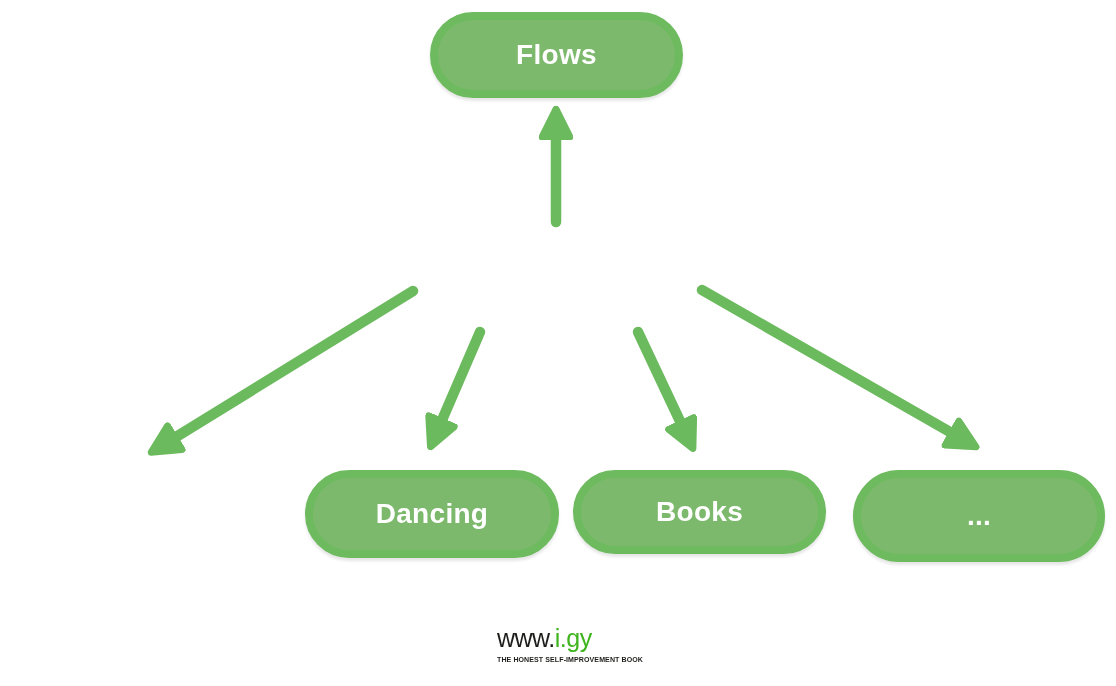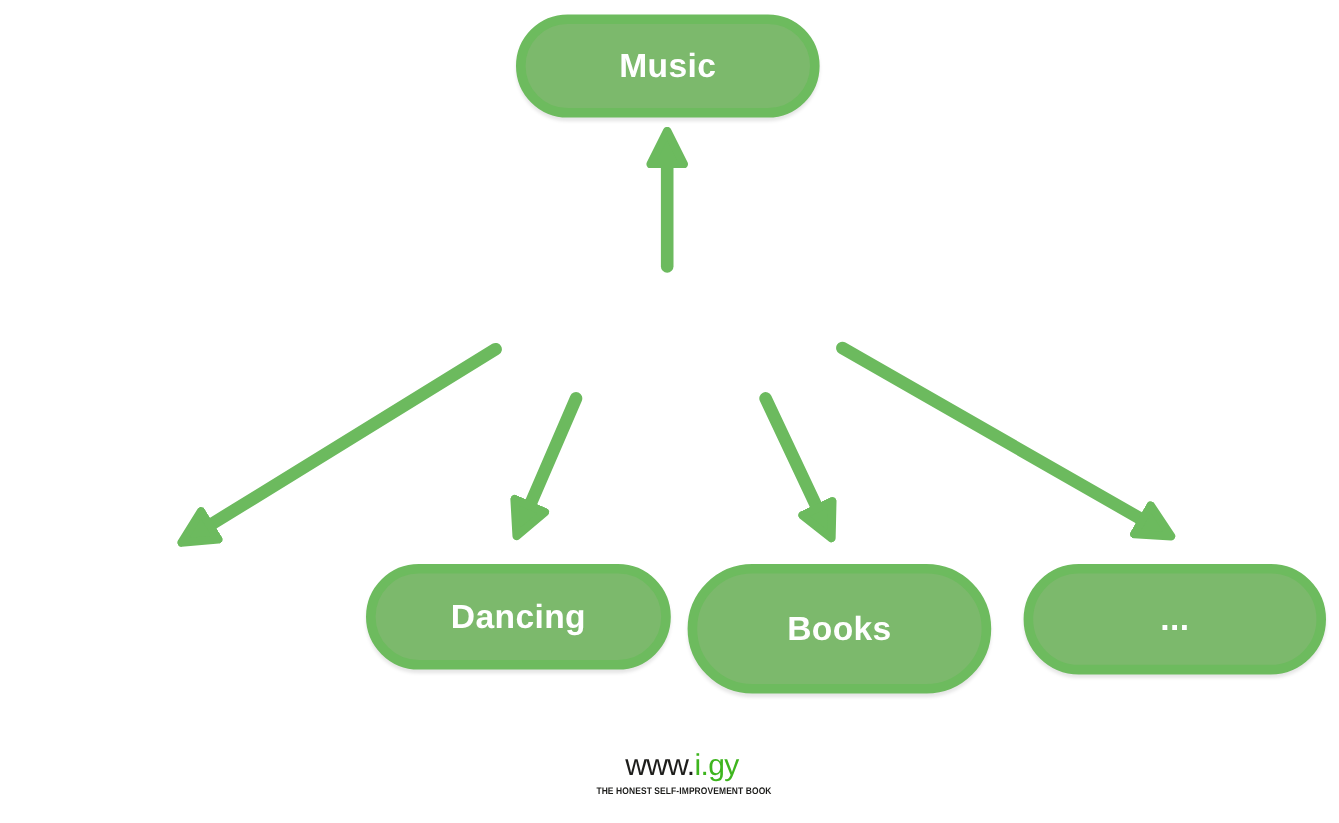--- a/index.html
+++ b/index.html
@@ -27,26 +27,26 @@
     border-radius: 999px;
     color: var(--node-text);
     font-size: 28px; font-weight: bold; letter-spacing: 0.3px;
     box-shadow: 0 3px 3px rgba(0,0,0,0.10);
     text-align: center;
   }
   .node-flows   { left: 430px; top: 12px;  width: 253px; height: 86px; }
   .node-center  { left: 432px; top: 227px; width: 251px; height: 91px; }
   .node-music   { left: 6px;   top: 470px; width: 252px; height: 92px; }
   .node-dancing { left: 305px; top: 470px; width: 254px; height: 88px; }
-  .node-books   { left: 573px; top: 470px; width: 253px; height: 108px; }
+  .node-books   { left: 573px; top: 470px; width: 253px; height: 84px; }
   .node-more    { left: 853px; top: 470px; width: 252px; height: 92px; }
   .arrow-line { stroke: var(--arrow); stroke-width: 10.5; stroke-linecap: round; }
   .arrow-head-path { fill: var(--arrow); stroke: var(--arrow); stroke-width: 2; stroke-linejoin: round; }
   .footer { position: absolute; left: 497px; top: 625px; }
-  .logo-line { font-size: 25px; letter-spacing: -0.5px; color: var(--logo-dark); line-height: 1.1; margin-left: 24px; }
+  .logo-line { font-size: 25px; letter-spacing: -0.5px; color: var(--logo-dark); line-height: 1.1; }
   .logo-line .green-part { color: var(--logo-green); }
   .tagline {
     margin-top: 2px;
     font-size: 8px; font-weight: bold; color: var(--logo-dark);
     letter-spacing: 0.1px; white-space: nowrap;
     transform: scaleX(0.88); transform-origin: left center;
   }
 </style>
 </head>
 <body>
@@ -60,21 +60,21 @@
       </marker>
     </defs>
     <line class="arrow-line" x1="556" y1="222" x2="556" y2="123" marker-end="url(#ah)"></line>
     <line class="arrow-line" x1="413" y1="291" x2="163" y2="445" marker-end="url(#ah)"></line>
     <line class="arrow-line" x1="480" y1="332" x2="436" y2="434" marker-end="url(#ah)"></line>
     <line class="arrow-line" x1="638" y1="332" x2="687" y2="436" marker-end="url(#ah)"></line>
     <line class="arrow-line" x1="702" y1="290" x2="964" y2="440" marker-end="url(#ah)"></line>
   </svg>
 
   <div class="node node-flows">
-    <span>Music</span>
+    <span>Flows</span>
   </div>
 
 
 
   <div class="node node-dancing">
     <span>Dancing</span>
   </div>
 
   <div class="node node-books">
     <span>Books</span>

